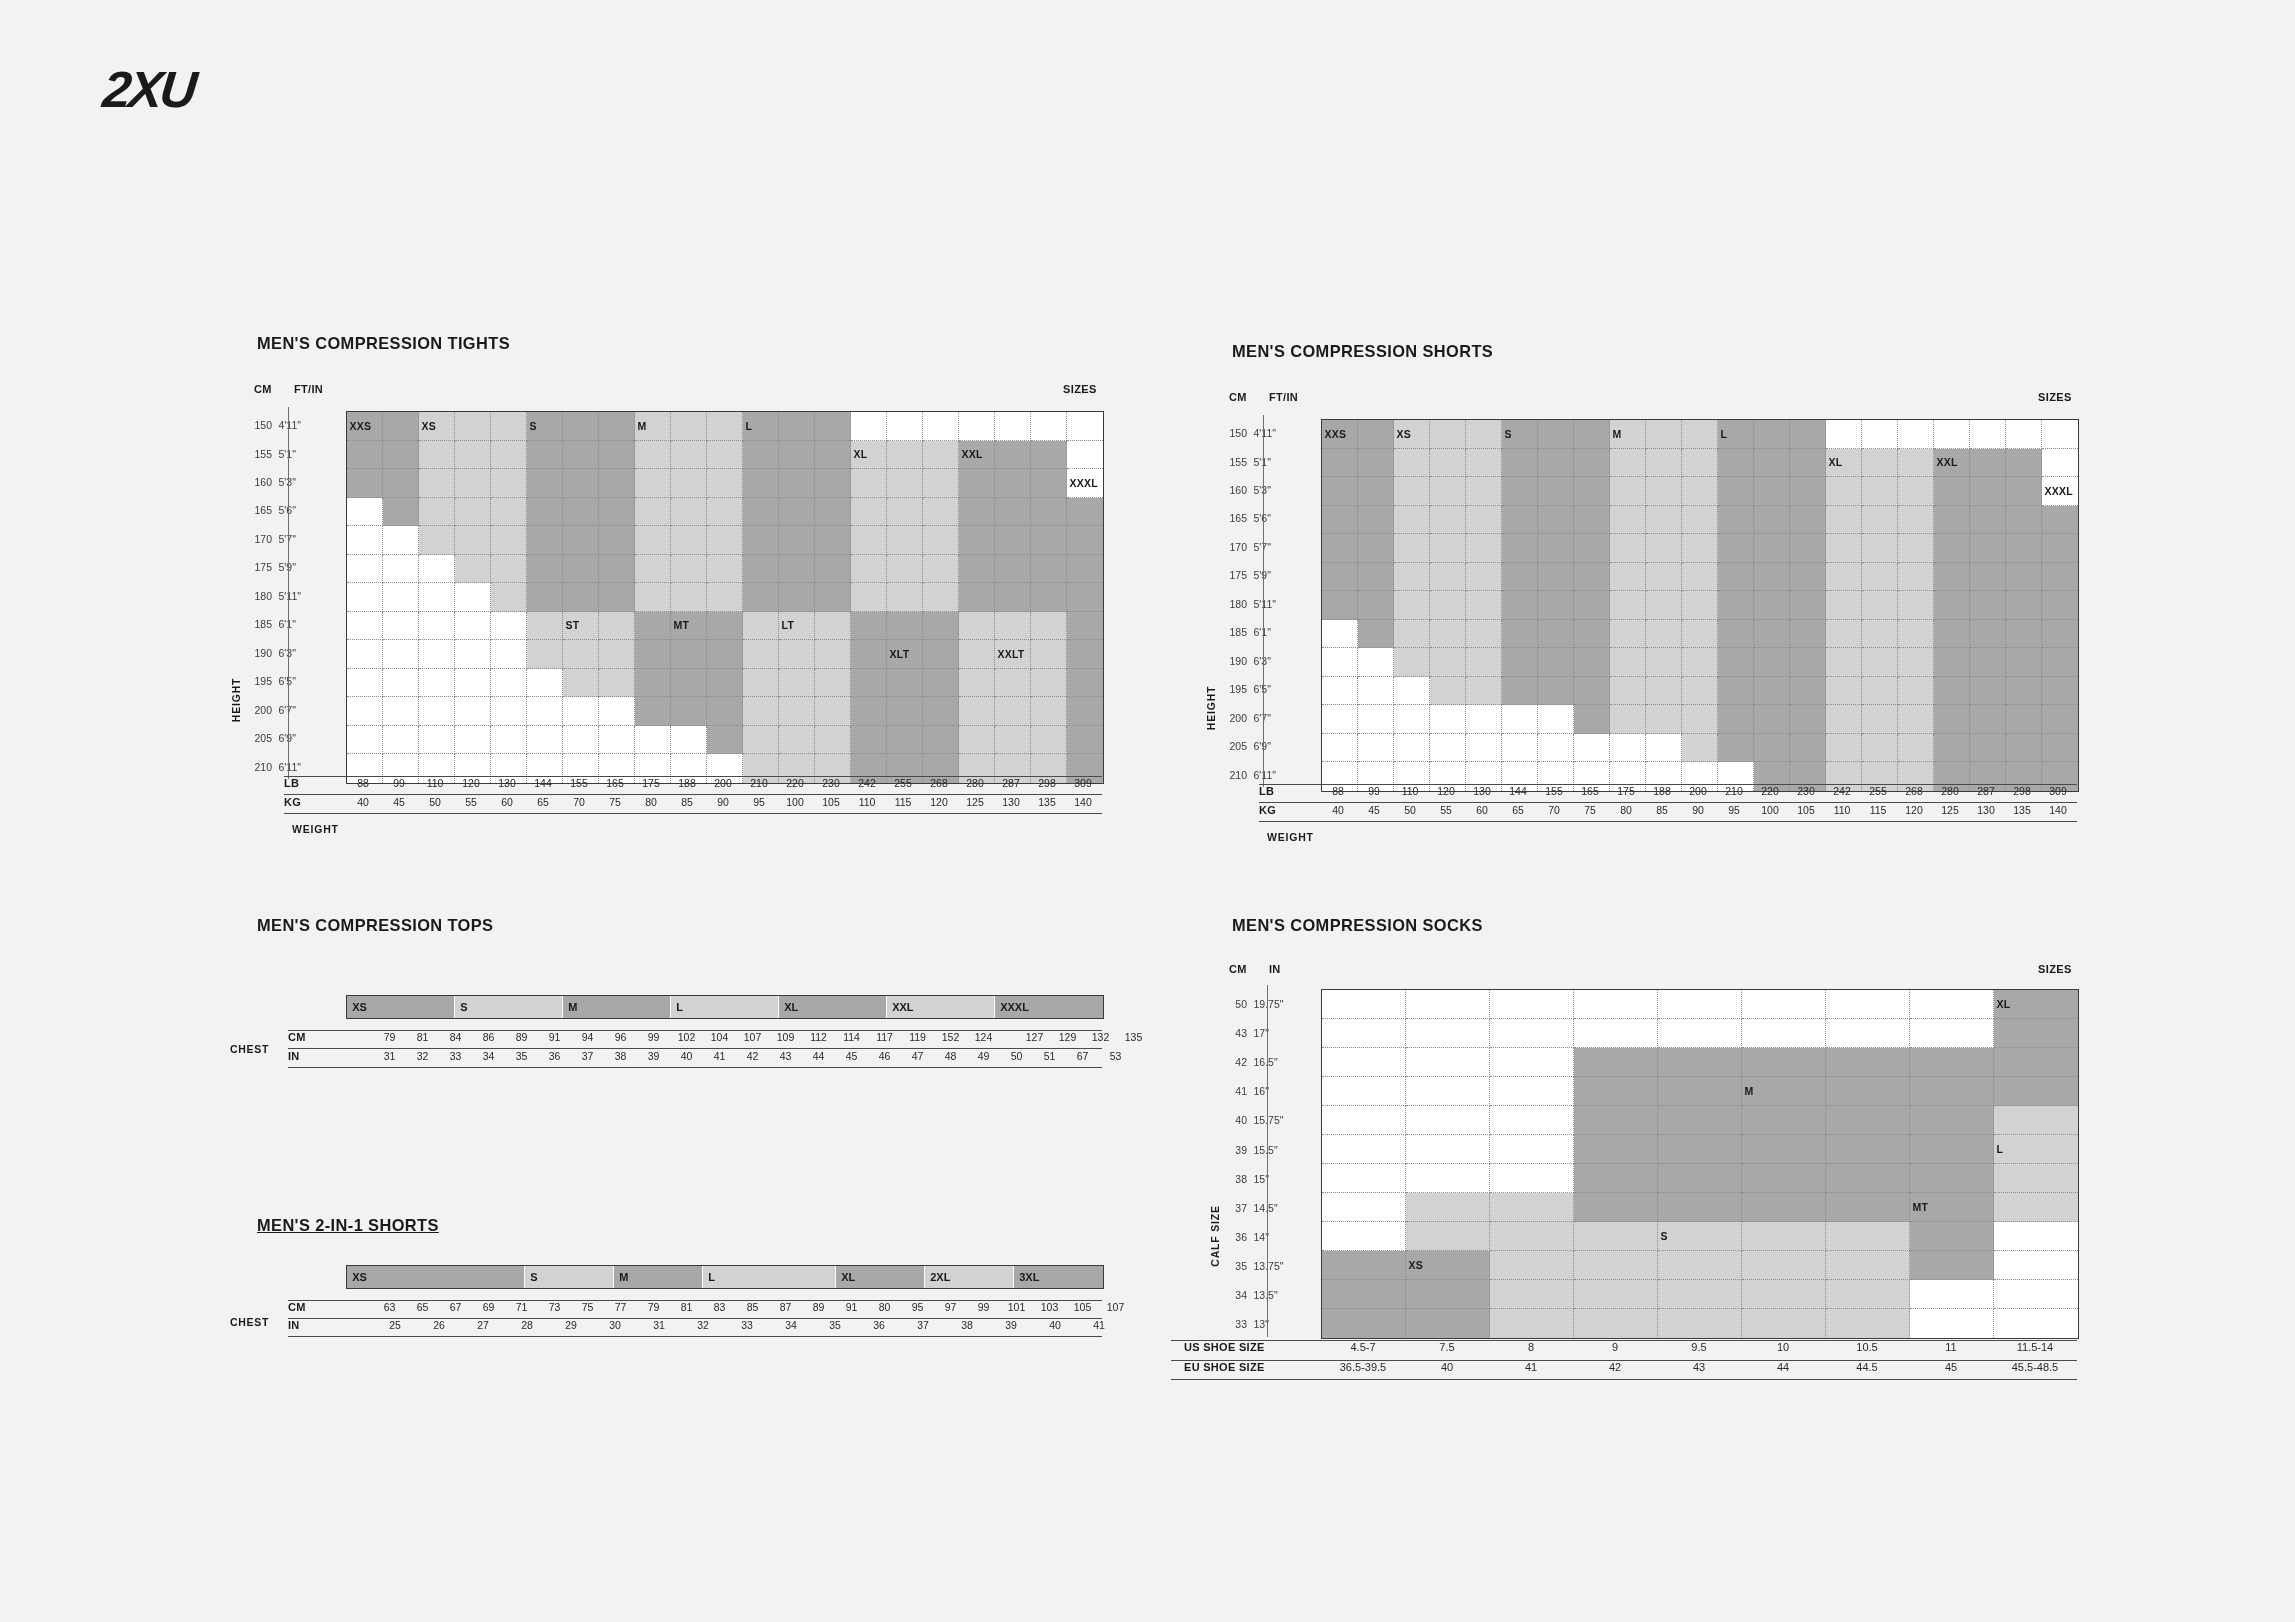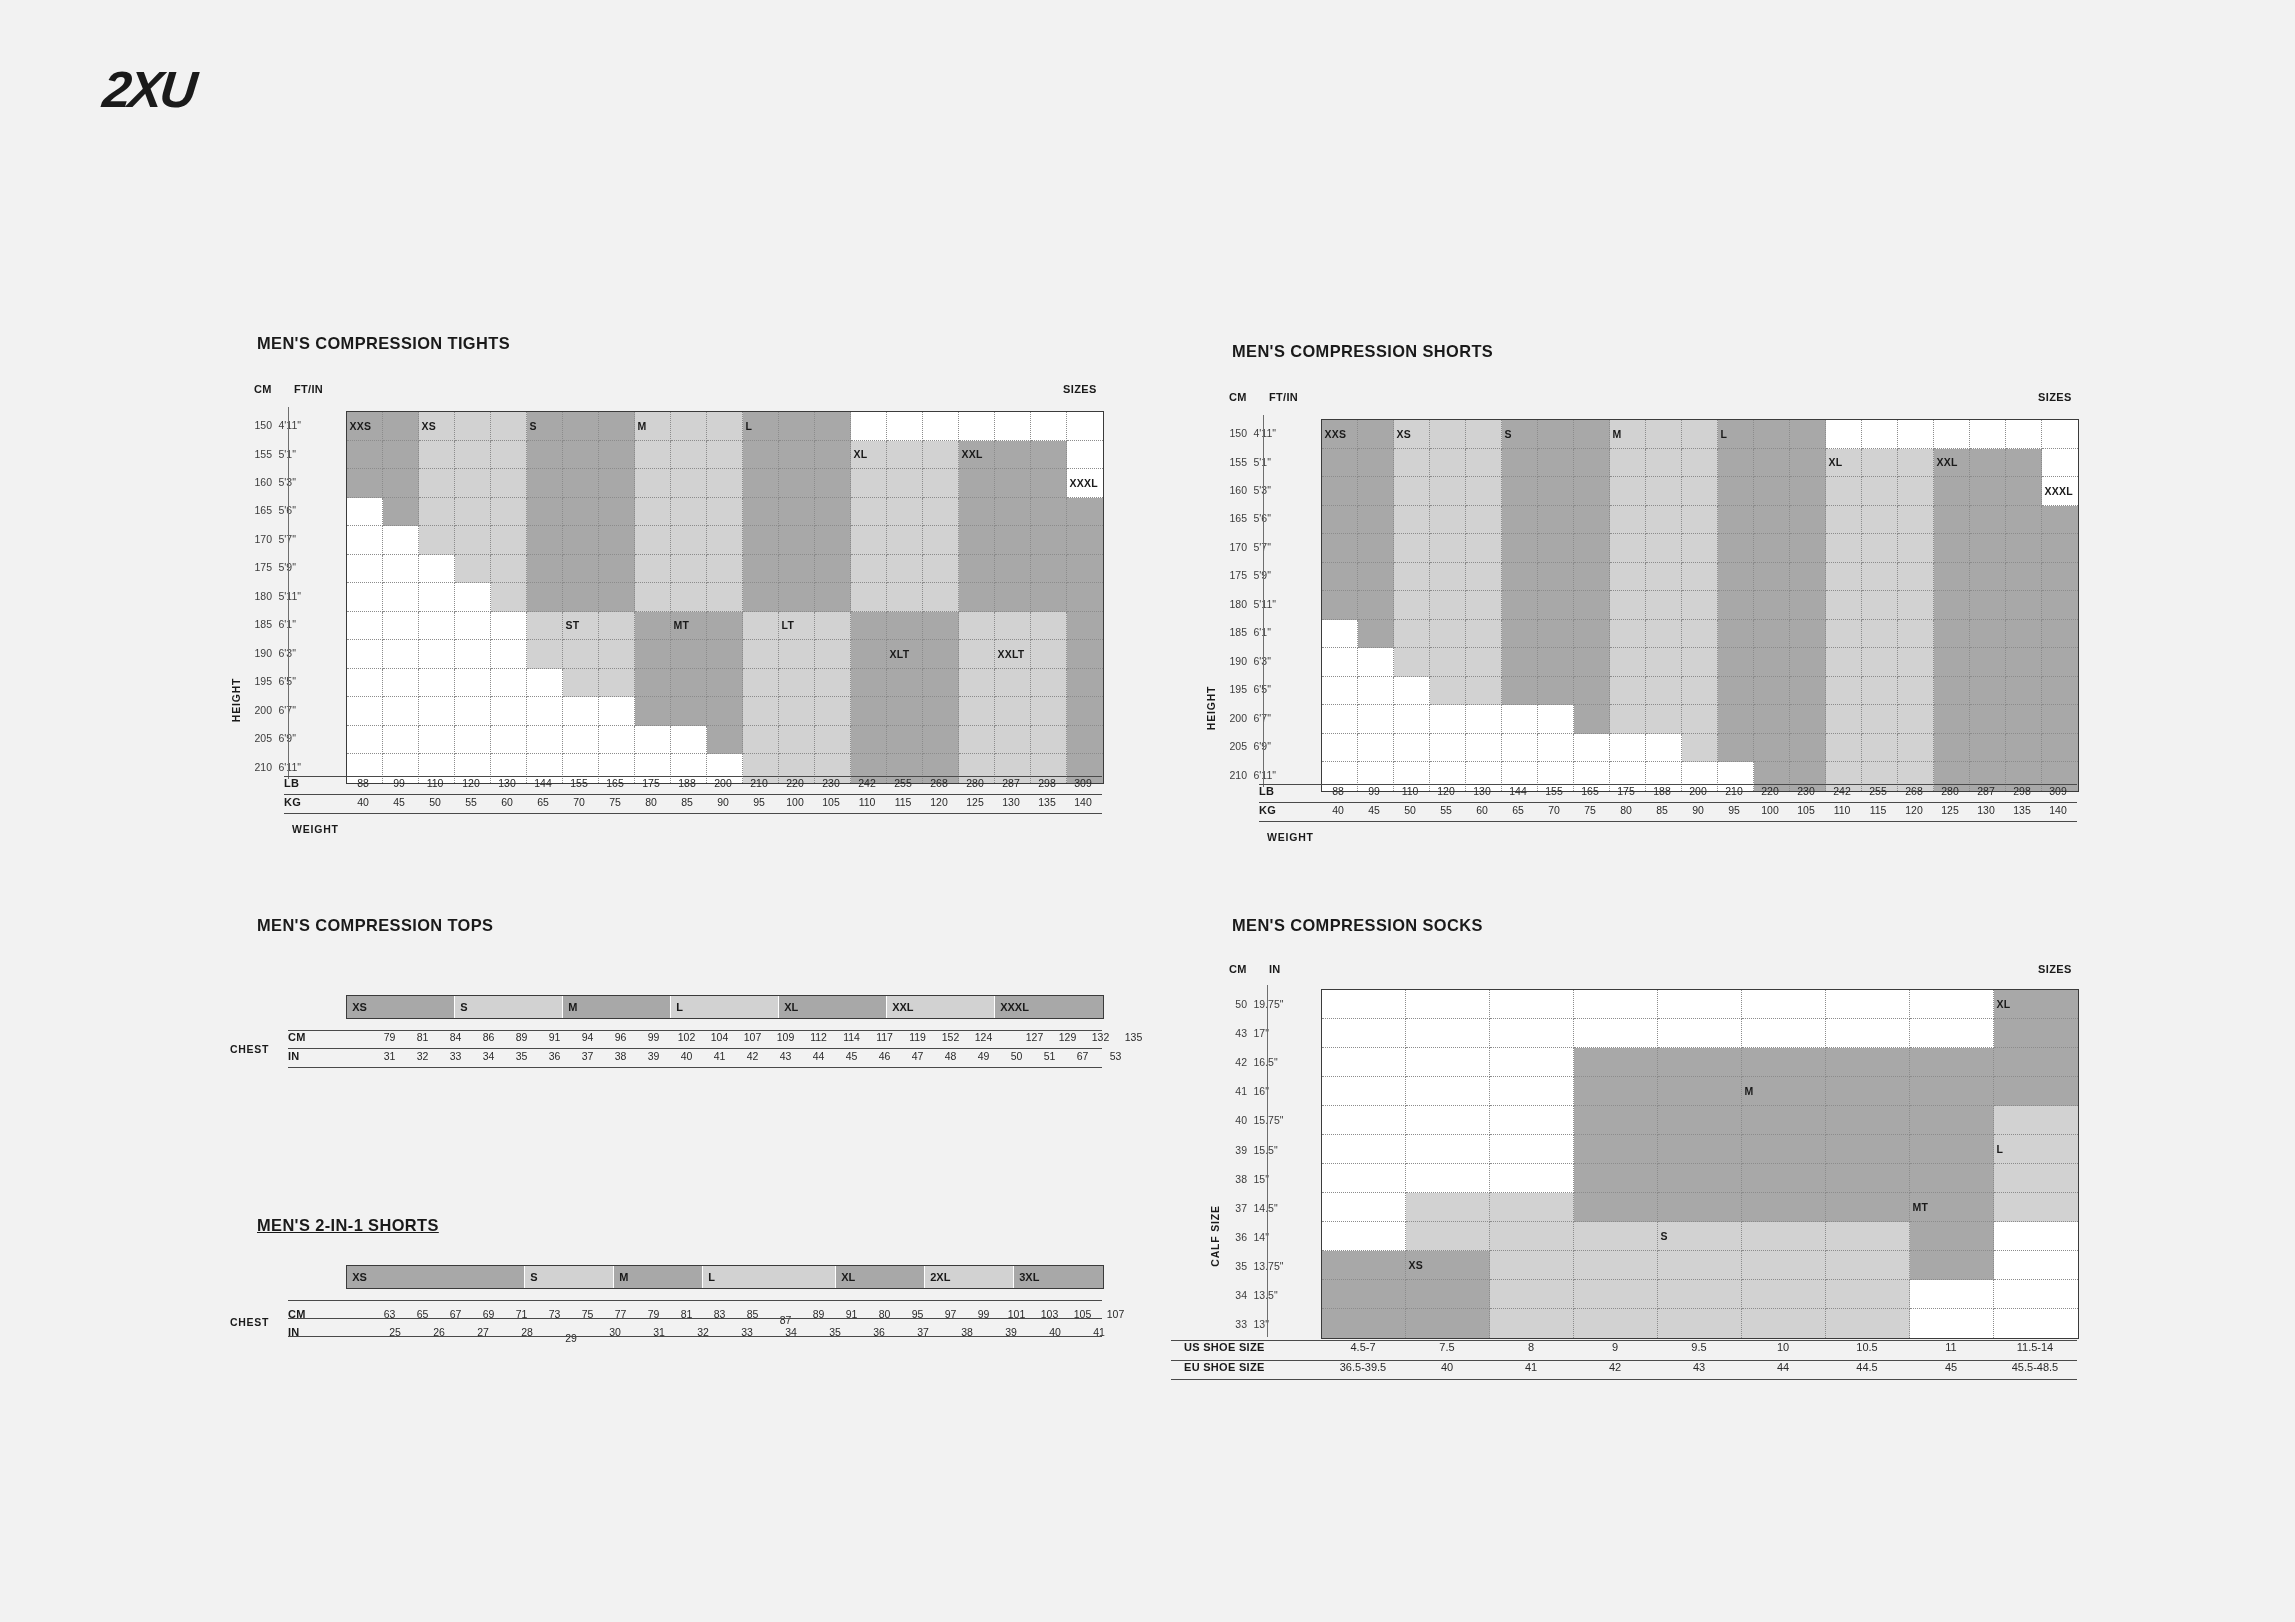--- a/index.html
+++ b/index.html
@@ -1174,41 +1174,41 @@
         <span class="numcell" style="width: 33px;">67</span>
         <span class="numcell" style="width: 33px;">69</span>
         <span class="numcell" style="width: 33px;">71</span>
         <span class="numcell" style="width: 33px;">73</span>
         <span class="numcell" style="width: 33px;">75</span>
         <span class="numcell" style="width: 33px;">77</span>
         <span class="numcell" style="width: 33px;">79</span>
         <span class="numcell" style="width: 33px;">81</span>
         <span class="numcell" style="width: 33px;">83</span>
         <span class="numcell" style="width: 33px;">85</span>
-        <span class="numcell" style="width: 33px; margin-top: 13px;">87</span>
+        <span class="numcell" style="width: 33px;">87</span>
         <span class="numcell" style="width: 33px;">89</span>
         <span class="numcell" style="width: 33px;">91</span>
         <span class="numcell" style="width: 33px;">80</span>
         <span class="numcell" style="width: 33px;">95</span>
         <span class="numcell" style="width: 33px;">97</span>
         <span class="numcell" style="width: 33px;">99</span>
         <span class="numcell" style="width: 33px;">101</span>
         <span class="numcell" style="width: 33px;">103</span>
         <span class="numcell" style="width: 33px;">105</span>
         <span class="numcell" style="width: 33px;">107</span>
       </div>
     <div class="hline" style="left:288px;top:115px;width:814px;"></div>
     <div id="twoinone-in" class="numrow" style="left:288px;top:116px;">
         <span class="nlab">IN</span>
         <span style="width: 56px;"></span>
         <span class="numcell" style="width: 44px;">25</span>
         <span class="numcell" style="width: 44px;">26</span>
         <span class="numcell" style="width: 44px;">27</span>
         <span class="numcell" style="width: 44px;">28</span>
-        <span class="numcell" style="width: 44px; margin-top: 13px;">29</span>
+        <span class="numcell" style="width: 44px;">29</span>
         <span class="numcell" style="width: 44px;">30</span>
         <span class="numcell" style="width: 44px;">31</span>
         <span class="numcell" style="width: 44px;">32</span>
         <span class="numcell" style="width: 44px;">33</span>
         <span class="numcell" style="width: 44px;">34</span>
         <span class="numcell" style="width: 44px;">35</span>
         <span class="numcell" style="width: 44px;">36</span>
         <span class="numcell" style="width: 44px;">37</span>
         <span class="numcell" style="width: 44px;">38</span>
         <span class="numcell" style="width: 44px;">39</span>

